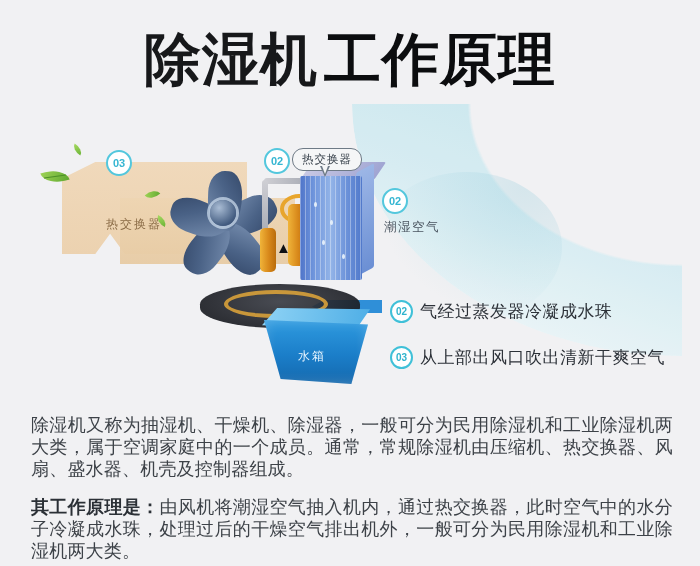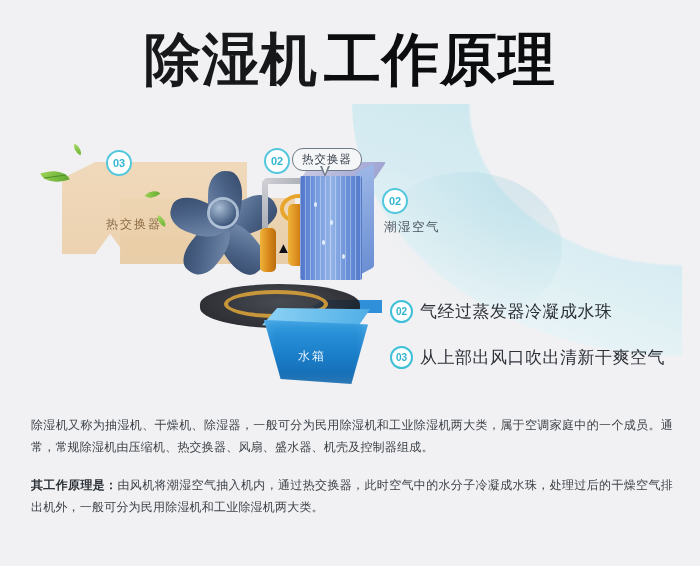--- a/index.html
+++ b/index.html
@@ -190,21 +190,21 @@
     -webkit-text-stroke:3px #ffffff;
     paint-order:stroke fill;
     text-shadow:0 0 2px #ffffff,0 0 2px #ffffff;
     white-space:pre-line;
   }
 
   
   .desc{position:absolute;left:31px;top:414px;width:642px;}
   .desc p{
     margin:0 0 16px 0;
-    font-size:12px;line-height:22px;color:#3d4248;
+    font-size:18px;line-height:22px;color:#3d4248;
     letter-spacing:.2px;text-align:justify;
   }
   .desc p:last-child{margin-bottom:0;}
   .desc b{font-weight:bold;color:#2b3036;}
 </style>
 </head>
 <body>
 
 <div class="page">
 

